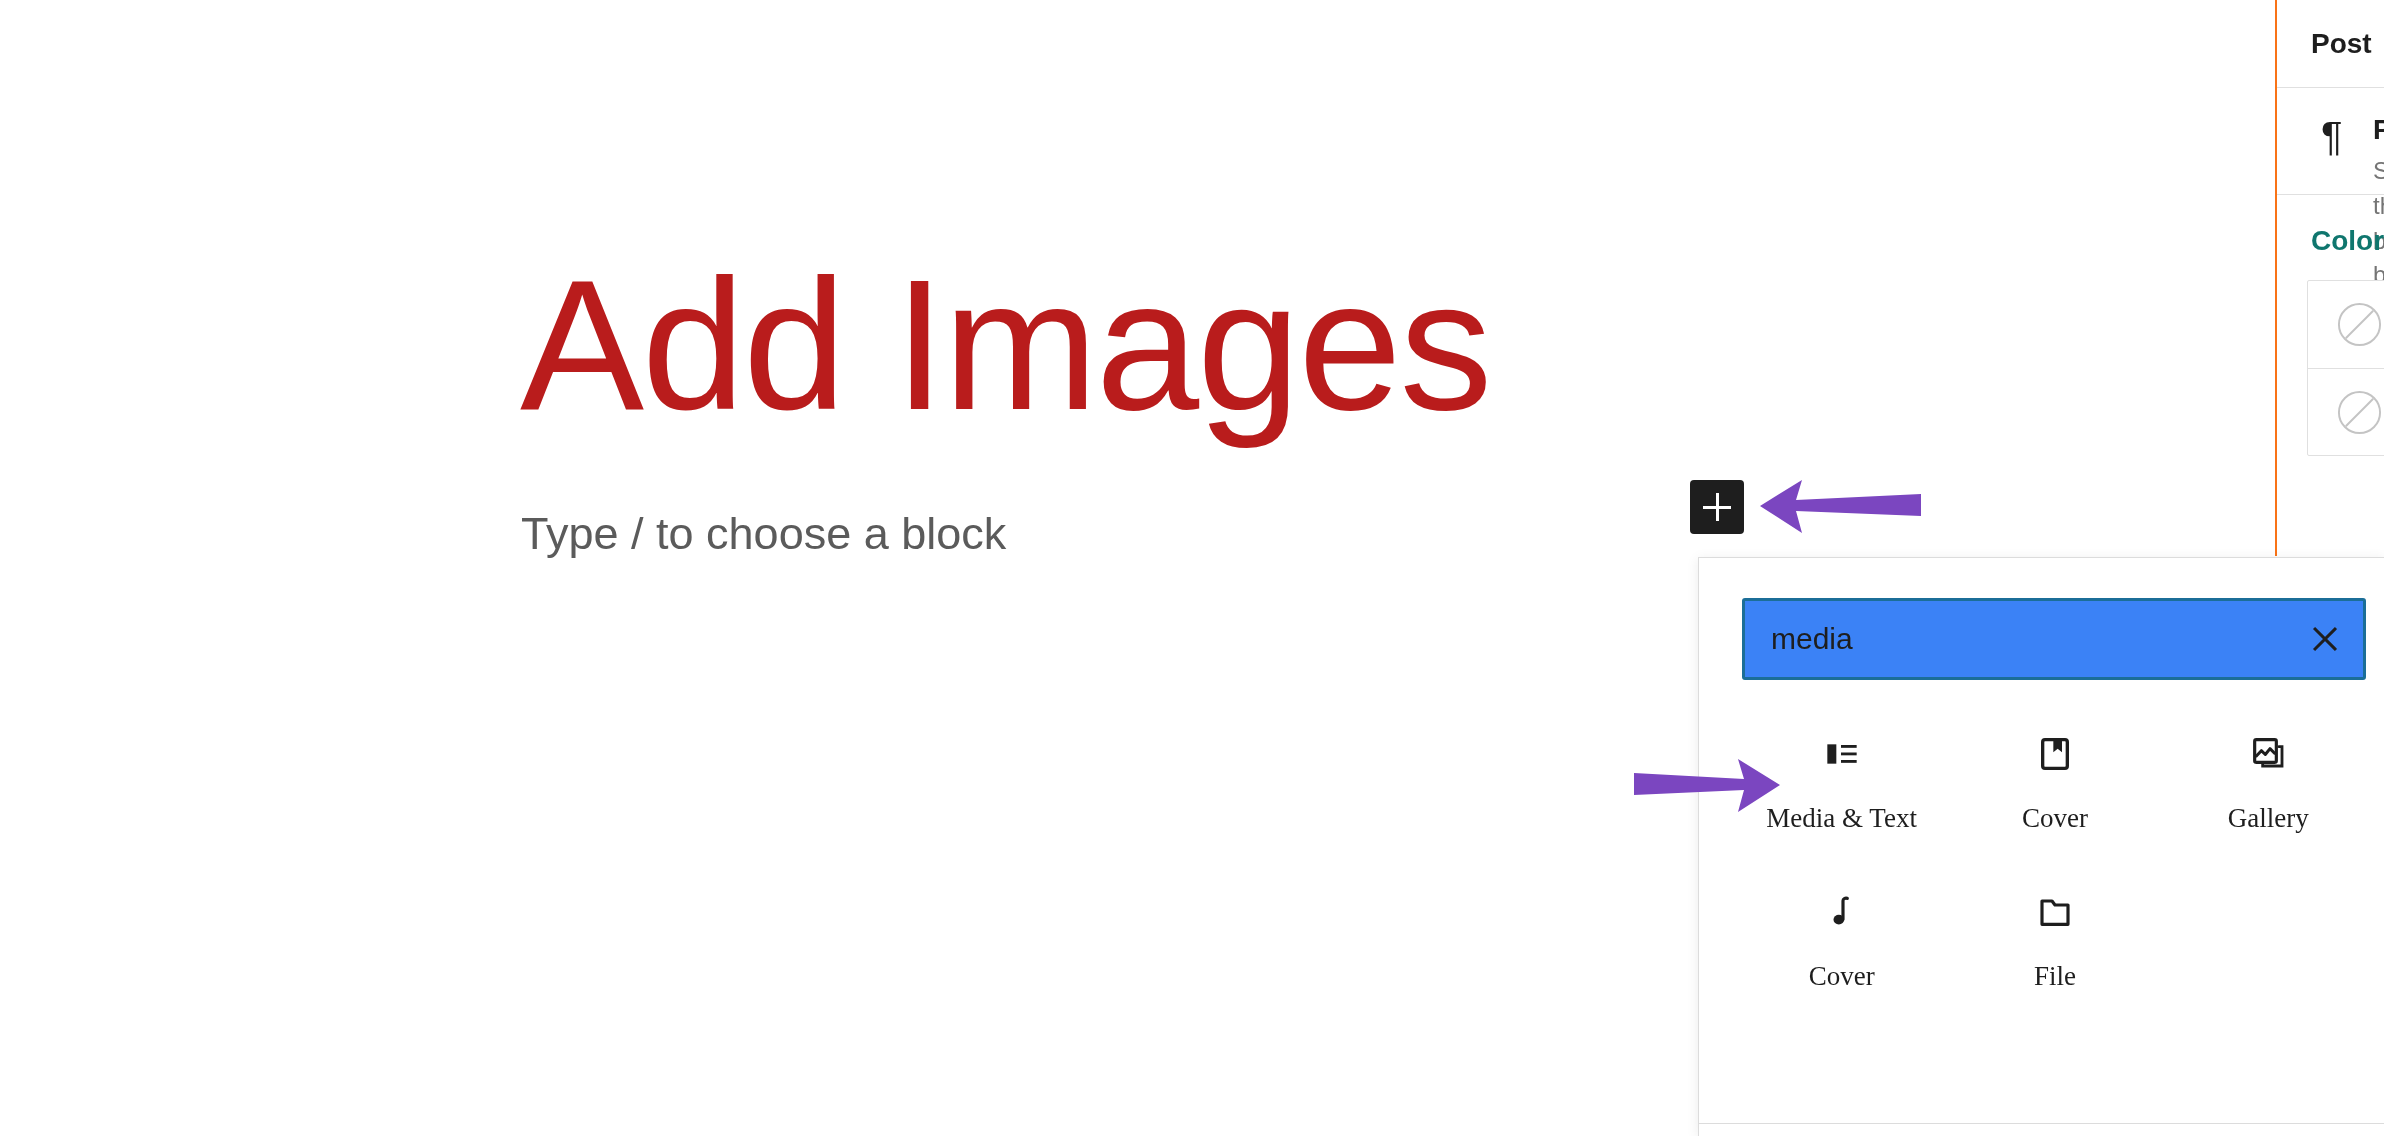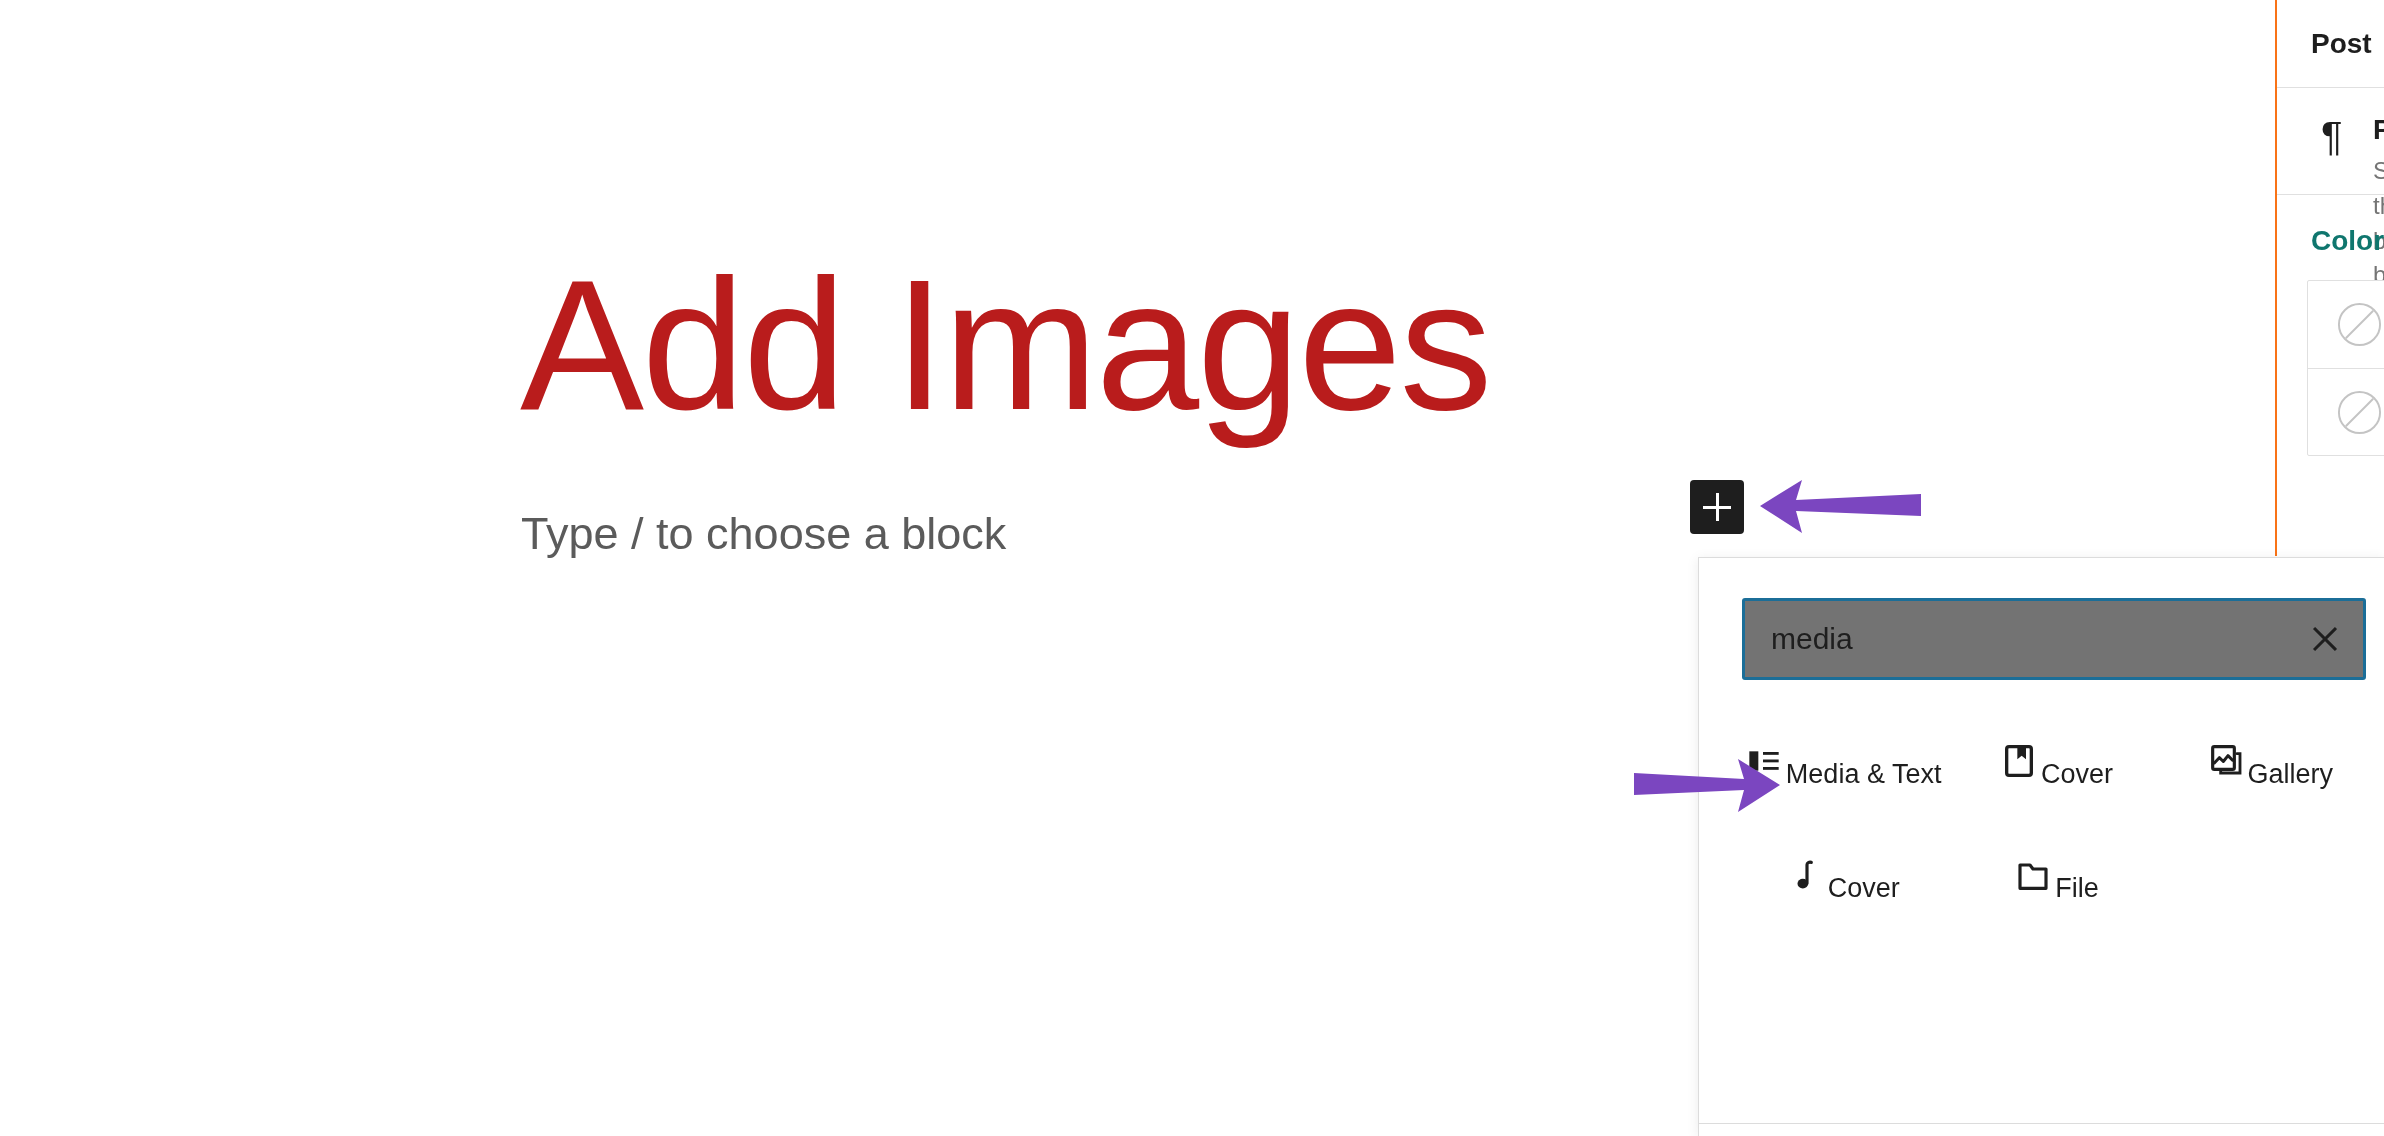--- a/index.html
+++ b/index.html
@@ -219,21 +219,21 @@
     top: 40px;
     width: 624px;
     height: 82px;
   }
   #inserter-search-input {
     width: 100%;
     height: 100%;
     box-sizing: border-box;
     border: 3px solid #1b6e98;
     border-radius: 3px;
-    background: #737373;
+    background: #3b82f6;
     padding: 0 72px 0 26px;
     font-family: "Liberation Sans", sans-serif;
     font-size: 30px;
     color: #1e1e1e;
     outline: none;
   }
   #inserter-search-input::placeholder { color: #8d8d8d; }
   #clear-search-button {
     position: absolute;
     right: 14px;
@@ -254,28 +254,29 @@
     position: absolute;
     left: 36px;
     top: 160px;
     width: 640px;
     display: grid;
     grid-template-columns: repeat(3, 1fr);
     row-gap: 32px;
   }
   .inserter-block-item {
     display: flex;
-    flex-direction: row;
+    flex-direction: column;
     align-items: center;
     justify-content: center;
     background: transparent;
     border: 0;
     padding: 14px 4px 10px;
     cursor: pointer;
     border-radius: 2px;
+    font-family: Liberation Serif, serif;
   }
   .inserter-block-icon {
     width: 44px;
     height: 44px;
     display: flex;
     align-items: center;
     justify-content: center;
     color: #1e1e1e;
   }
   .inserter-block-label {

